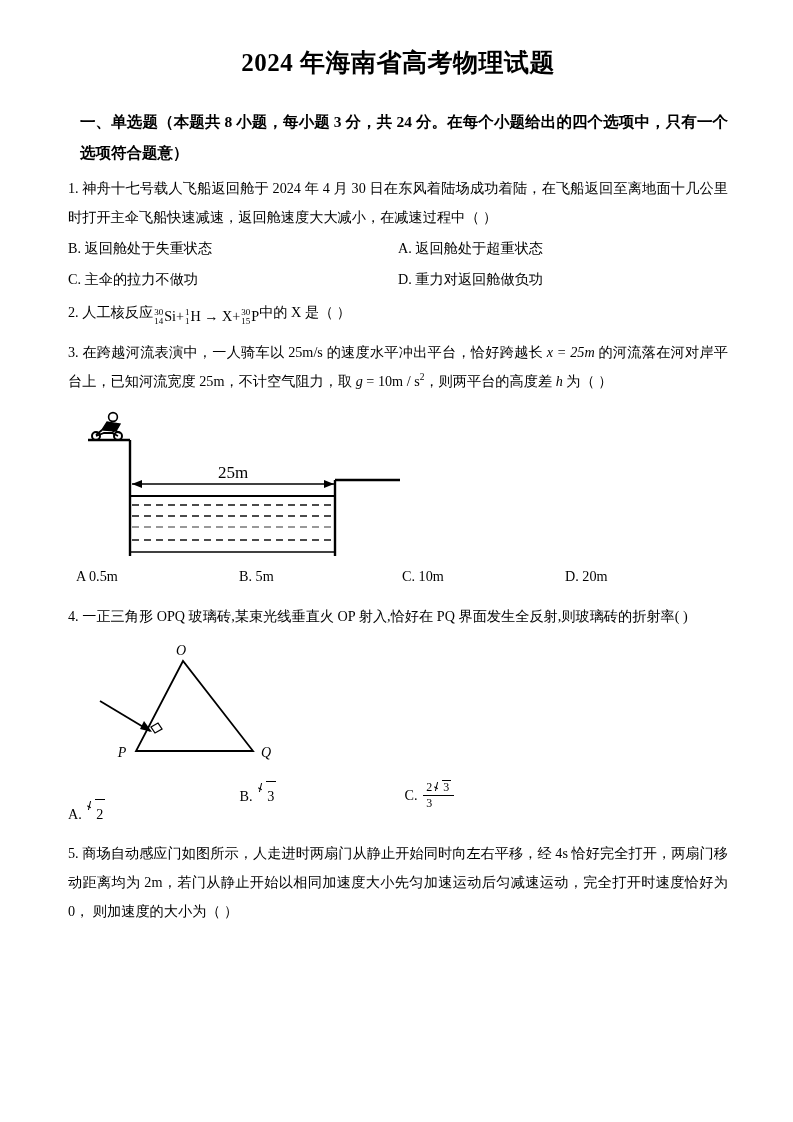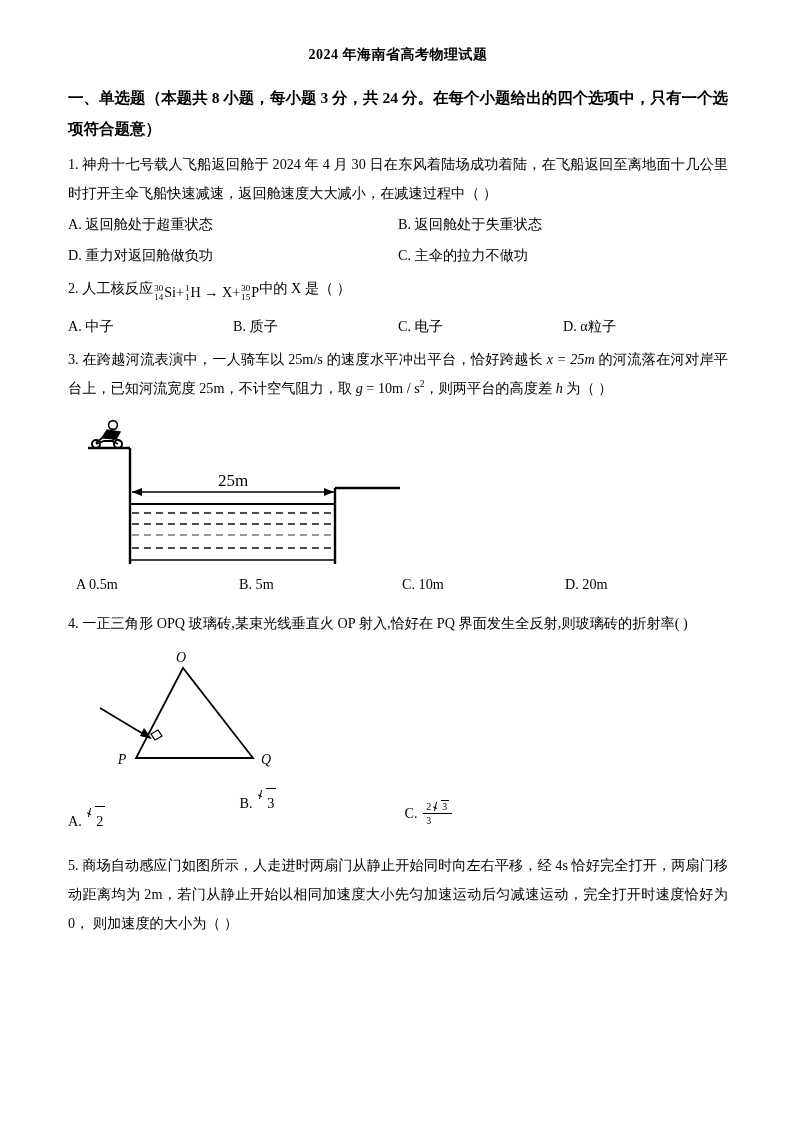--- a/index.html
+++ b/index.html
@@ -24,32 +24,32 @@
   }
   .content {
     position: absolute;
     left: 68px;
     top: 46px;
     width: 660px;
   }
 
   .doc-title {
     text-align: center;
-    font-size: 14px;
+    font-size: 25px;
     font-weight: bold;
     letter-spacing: 0.5px;
-    margin: 0 0 18px 0;
+    margin: 0 0 27px 0;
     font-family: "Liberation Serif", "DejaVu Serif", serif;
   }
 
   .section-head {
     font-size: 15.5px;
     font-weight: bold;
     line-height: 2.0;
-    margin: 0 0 6px 0;
+    margin: 0 0 6px 12px;
     text-align: justify;
   }
 
   .q {
     font-size: 14.2px;
     line-height: 2.05;
     margin: 4px 0 0 0;
     text-align: justify;
     text-justify: inter-ideograph;
   }
@@ -96,23 +96,23 @@
     vertical-align: -3px;
   }
   .elem { display: inline-block; vertical-align: -1px; }
 
   .sup2 { font-size: 9.5px; vertical-align: super; }
 
   
   .frac {
     display: inline-block;
     vertical-align: middle;
-    font-size: 10px;
+    font-size: 12px;
     line-height: 1.15;
-    margin: 13px 2px;
+    margin: 0 2px;
     position: relative;
     top: -1px;
   }
   .frac .num {
     display: block;
     border-bottom: 1px solid #000;
     padding: 0 3px 1px 3px;
   }
   .frac .den {
     display: block;
@@ -182,39 +182,33 @@
 
     <div class="section-head">一、单选题（本题共 8 小题，每小题 3 分，共 24 分。在每个小题给出的四个选项中，只有一个选项符合题意）</div>
 
     <div>
       <div class="q">
         <span>1.</span>
         <span>神舟十七号载人飞船返回舱于 2024 年 4 月 30 日在东风着陆场成功着陆，在飞船返回至离地面十几公里</span>
         <span>时打开主伞飞船快速减速，返回舱速度大大减小，在减速过程中（      ）</span>
       </div>
       <div class="opts two">
+        <div>B. 返回舱处于失重状态</div>
         <div>A. 返回舱处于超重状态</div>
-        <div>B. 返回舱处于失重状态</div>
       </div>
       <div class="opts two">
+        <div>C. 主伞的拉力不做功</div>
         <div>D. 重力对返回舱做负功</div>
-        <div>C. 主伞的拉力不做功</div>
       </div>
     </div>
 
     <div>
       <div class="q">
         <span>2.</span>
         <span>人工核反应</span><span class="nucwrap"><span class="nuc"><span class="sup">30</span><span class="sub">14</span></span><span class="elem">Si</span><span class="elem">+</span><span class="nuc"><span class="sup">1</span><span class="sub">1</span></span><span class="elem">H</span>&nbsp;<span class="elem">→</span>&nbsp;<span class="elem">X</span><span class="elem">+</span><span class="nuc"><span class="sup">30</span><span class="sub">15</span></span><span class="elem">P</span></span><span>中的 X 是（      ）</span>
-      </div>
-      <div class="opts four">
-        <div>A. 中子</div>
-        <div>B. 质子</div>
-        <div>C. 电子</div>
-        <div>D. α粒子</div>
       </div>
     </div>
 
     <div>
       <div class="q">
         <span>3.</span>
         <span>在跨越河流表演中，一人骑车以 25m/s 的速度水平冲出平台，恰好跨越长 </span><span class="ital">x = 25m</span><span> 的河流落在河对岸平</span><span>台上，已知河流宽度 25m，不计空气阻力，取 </span><span class="ital">g</span><span> = 10m / s</span><span class="sup2">2</span><span>，则两平台的高度差 </span><span class="ital">h</span><span> 为（      ）</span>
       </div>
 
       <div class="fig-river">

